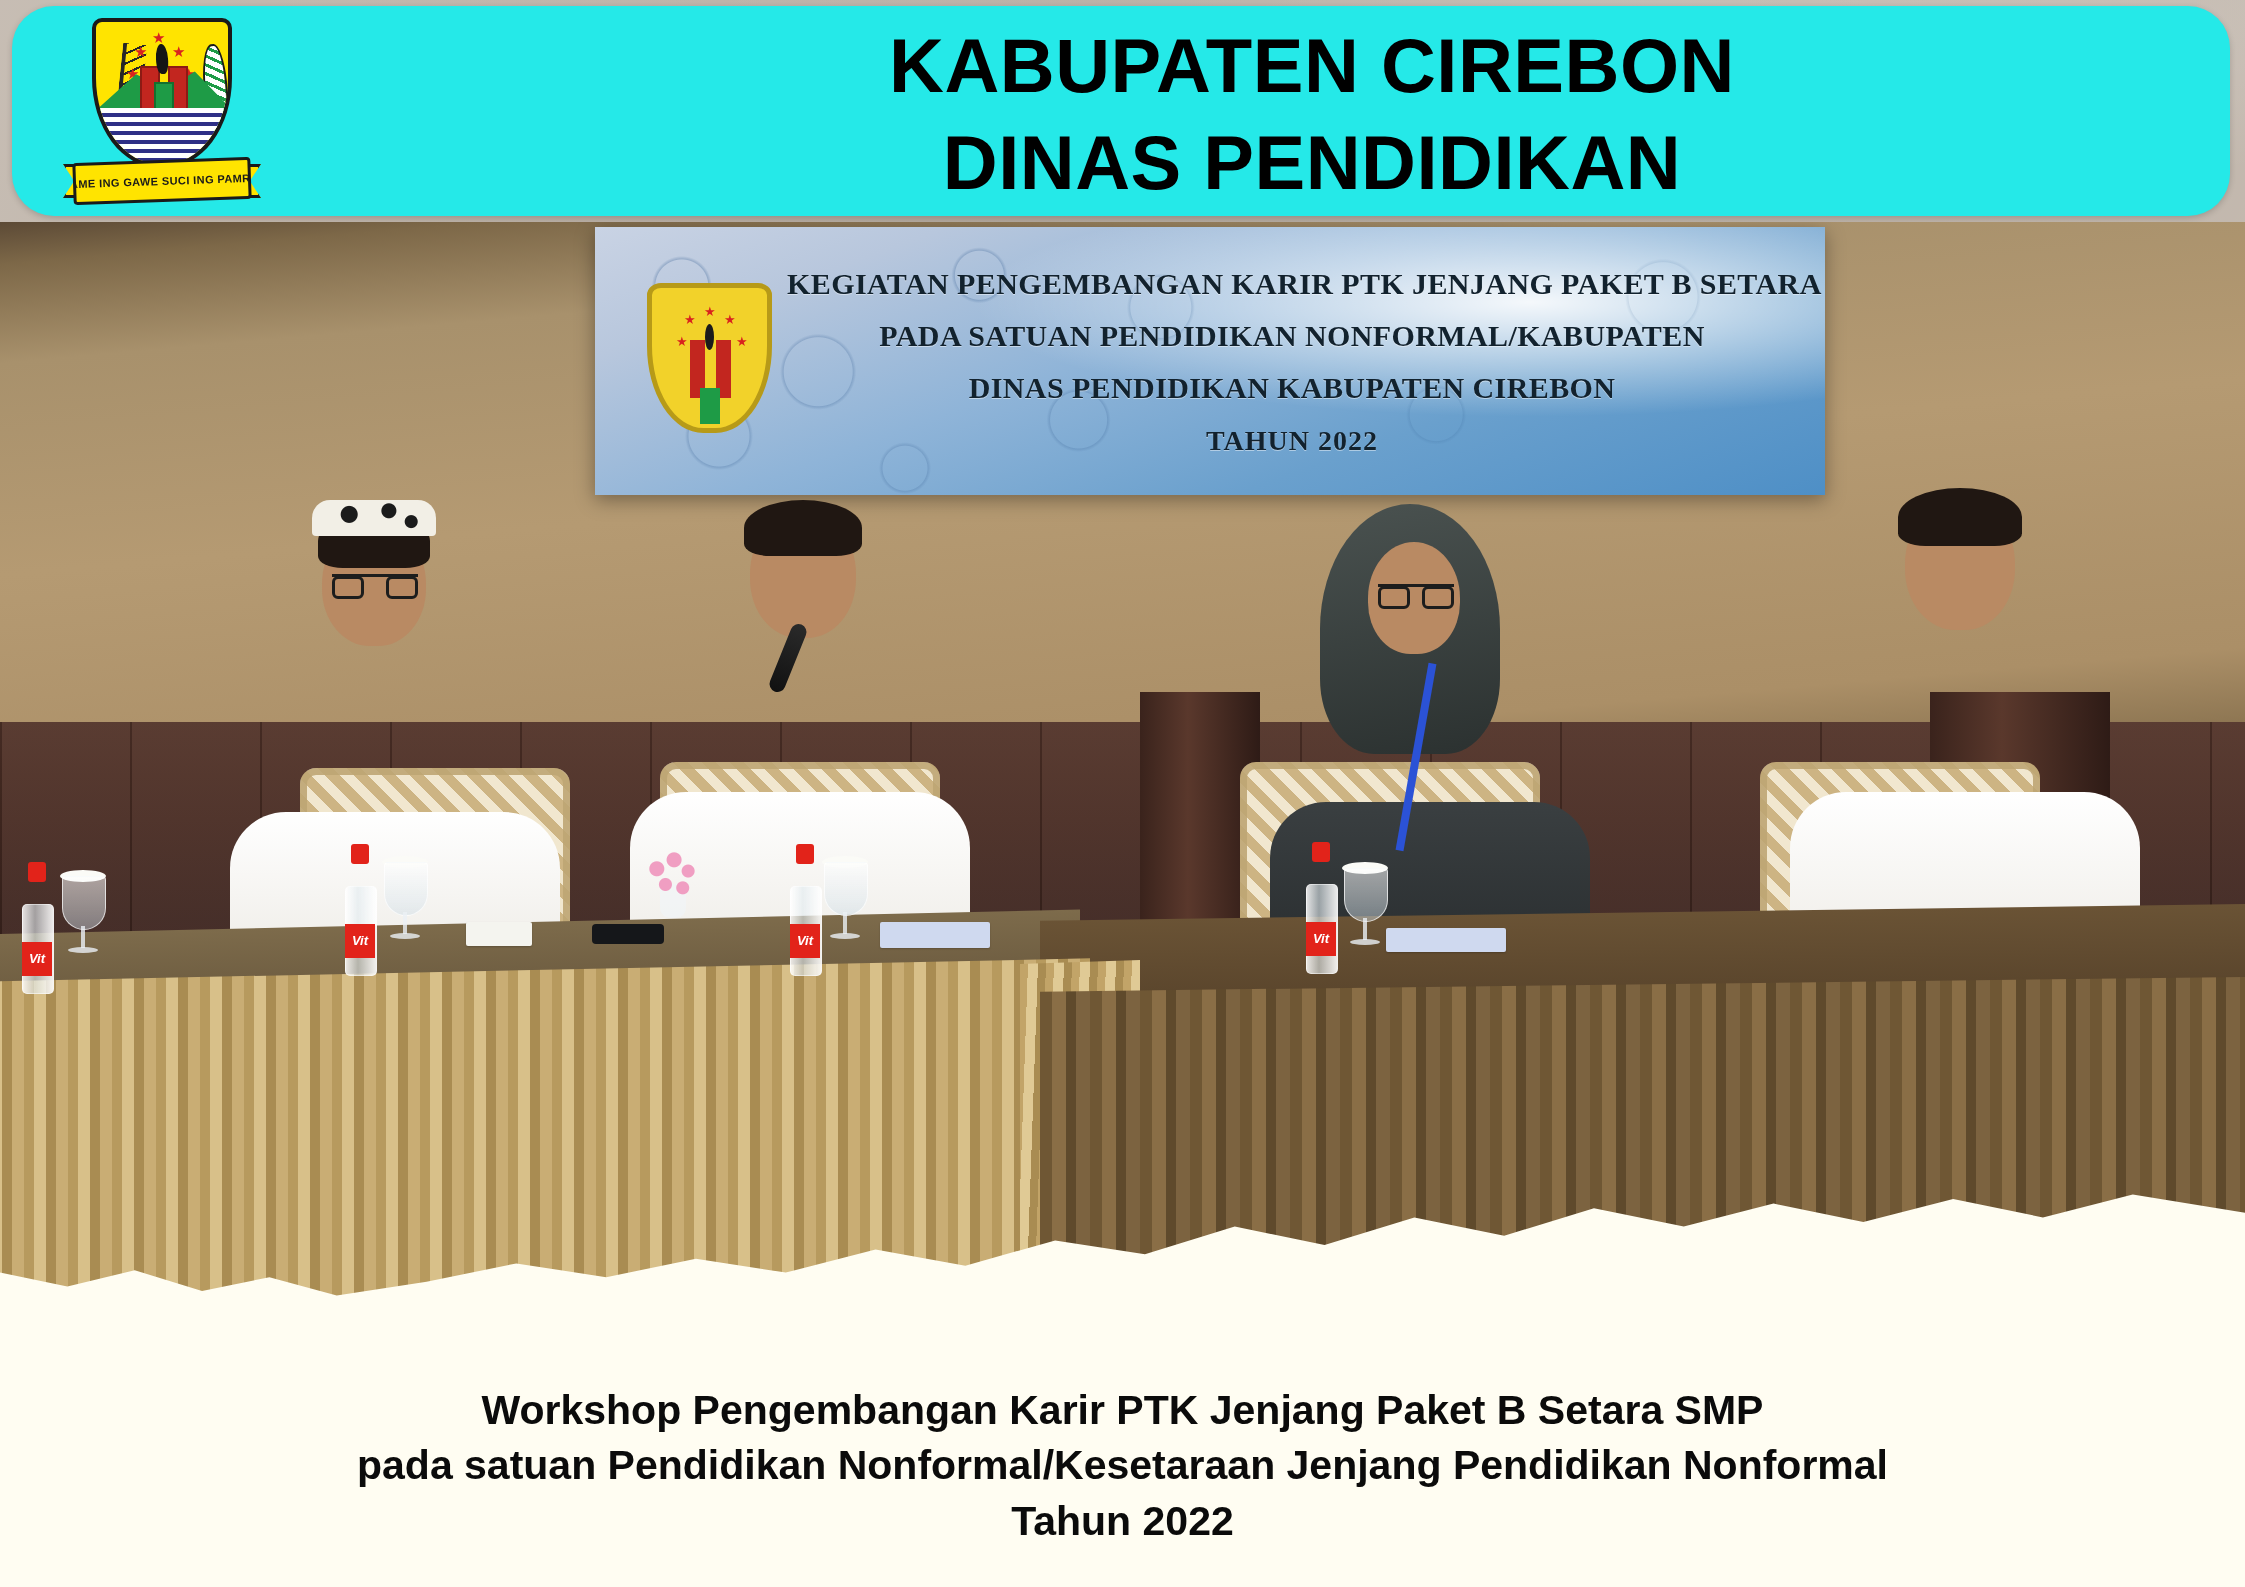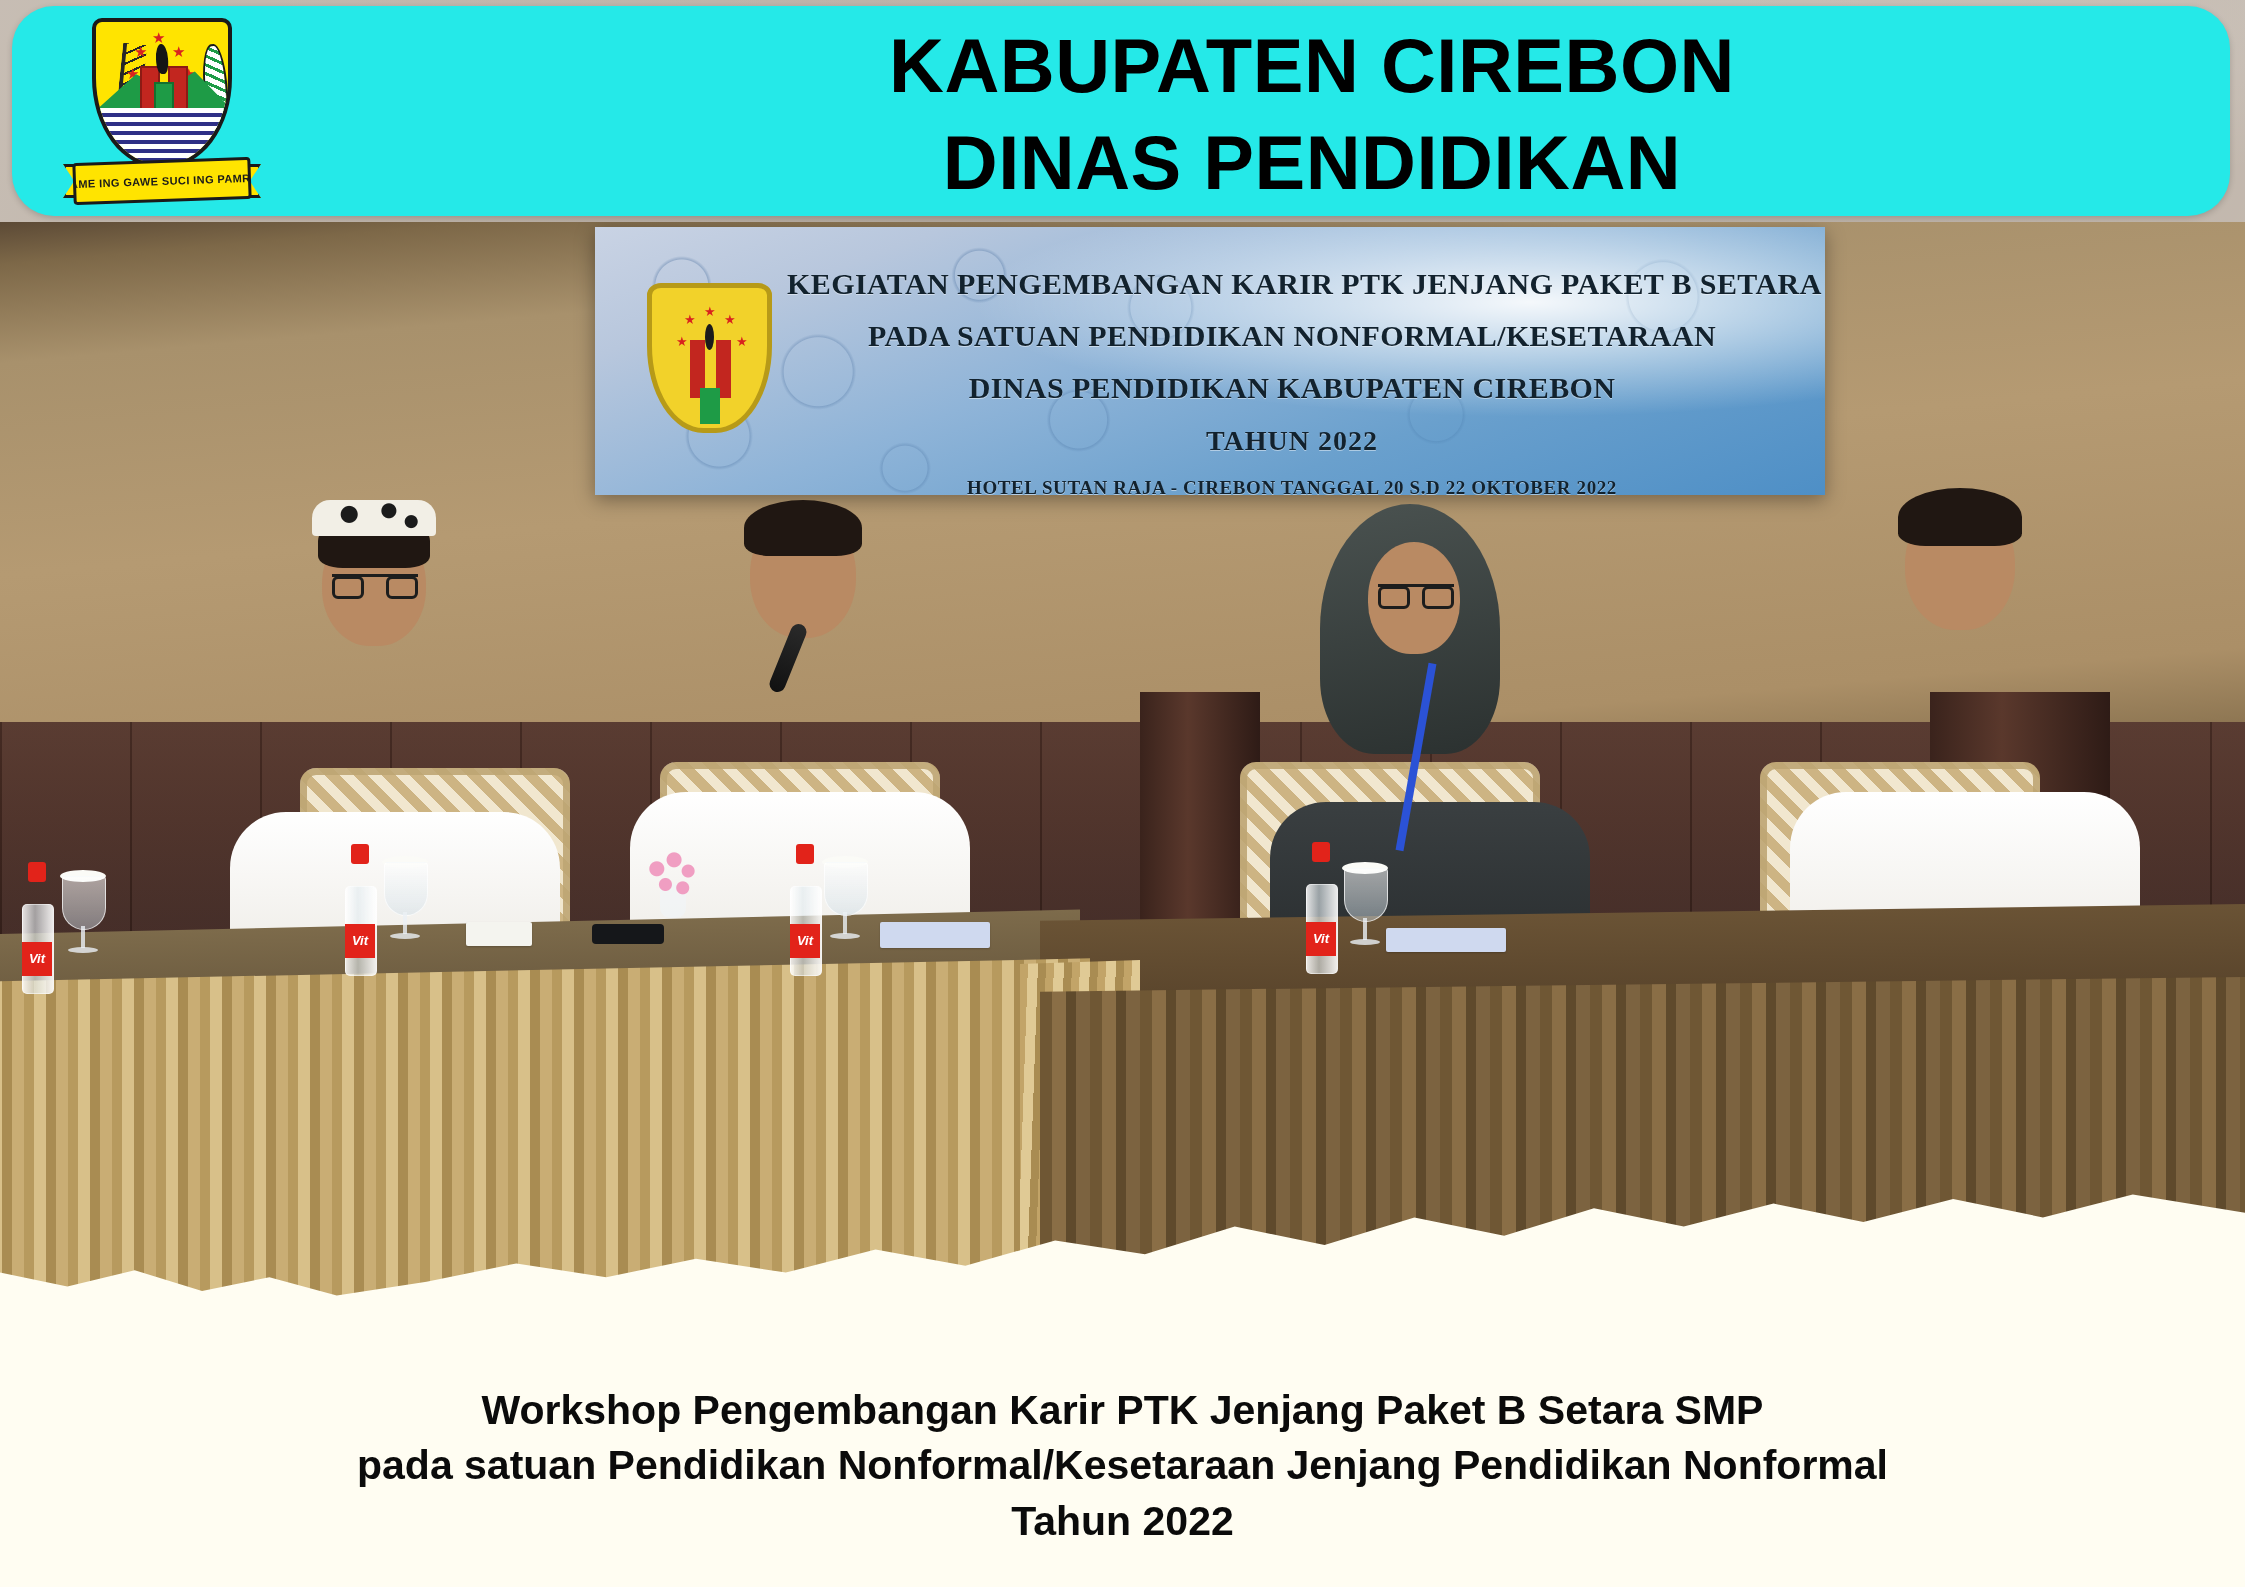--- a/index.html
+++ b/index.html
@@ -418,24 +418,23 @@
       <div class="bc-st" style="left:72px;top:24px;">★</div>
       <div class="bc-st" style="left:24px;top:46px;">★</div>
       <div class="bc-st" style="left:84px;top:46px;">★</div>
       <div class="bc-t bc-t1"></div>
       <div class="bc-t bc-t2"></div>
       <div class="bc-fl"></div>
       <div class="bc-g"></div>
     </div>
     <div id="banner-text">
       <span class="bl bl1">KEGIATAN PENGEMBANGAN KARIR PTK JENJANG PAKET B SETARA SMP</span>
-      <span class="bl bl2">PADA SATUAN PENDIDIKAN NONFORMAL/KESETARAAN</span>
+      <span class="bl bl2">PADA SATUAN PENDIDIKAN NONFORMAL/KABUPATEN</span>
       <span class="bl bl3">DINAS PENDIDIKAN KABUPATEN CIREBON</span>
       <span class="bl bl4">TAHUN 2022</span>
-      <span class="bl bl5">HOTEL SUTAN RAJA - CIREBON TANGGAL 20 S.D 22 OKTOBER 2022</span>
     </div>
   </div>
 
   <div class="chair" style="left:300px;top:546px;width:270px;height:180px;"></div>
   <div class="chair" style="left:660px;top:540px;width:280px;height:185px;"></div>
   <div class="chair" style="left:1240px;top:540px;width:300px;height:190px;"></div>
   <div class="chair" style="left:1760px;top:540px;width:280px;height:190px;"></div>
 
   <div class="person">
     <div class="torso white" style="left:230px;top:590px;width:330px;height:200px;"></div>

